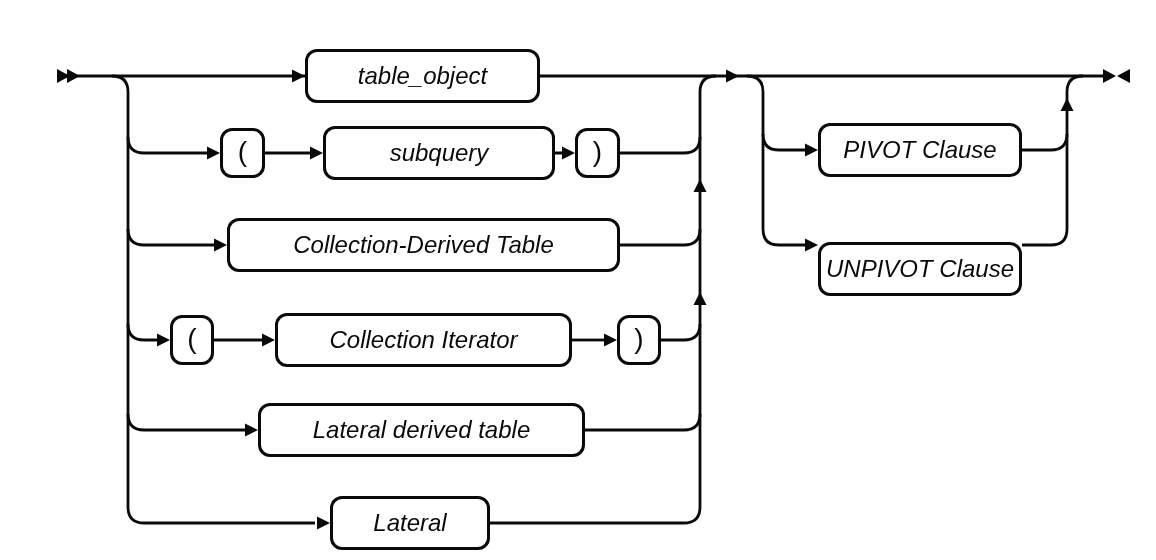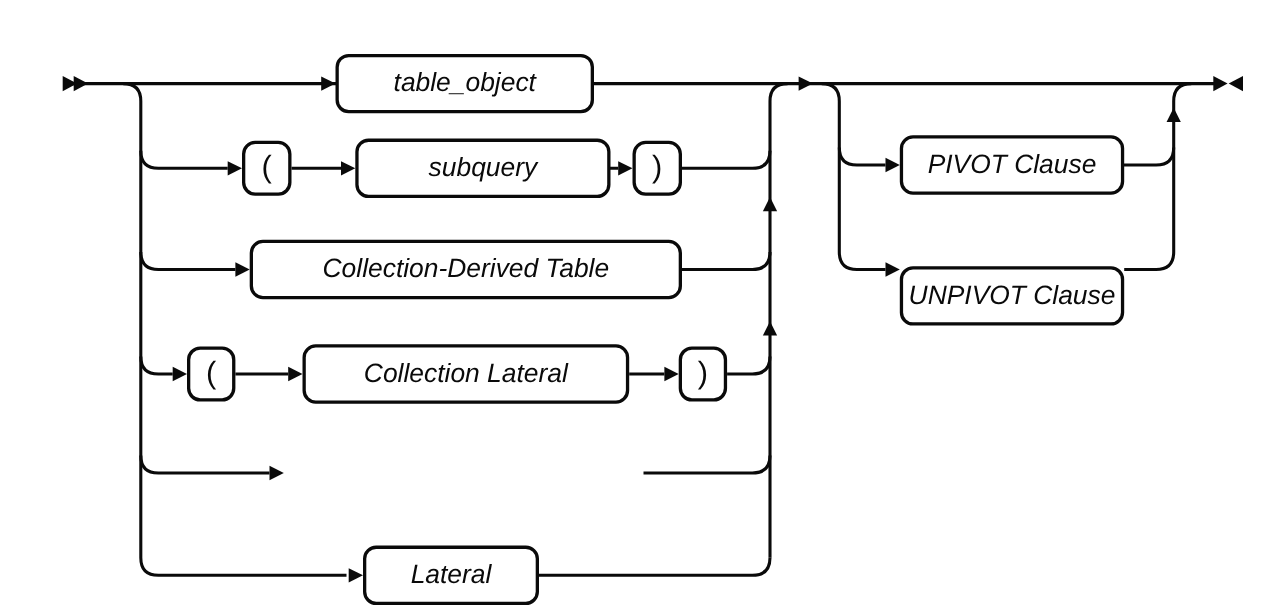--- a/index.html
+++ b/index.html
@@ -122,24 +122,25 @@
   <div class="node terminal" style="left:220px; top:128px; width:45px; height:50px;">(</div>
 
   <div class="node" style="left:323px; top:126px; width:232px; height:54px;">subquery</div>
 
   <div class="node terminal" style="left:575px; top:128px; width:45px; height:50px;">)</div>
 
   <div class="node" style="left:227px; top:218px; width:393px; height:54px;">Collection-Derived Table</div>
 
   <div class="node terminal" style="left:170px; top:315px; width:44px; height:50px;">(</div>
 
-  <div class="node" style="left:275px; top:313px; width:297px; height:54px;">Collection Lateral</div>
+  <div class="node" style="left:275px; top:313px; width:297px; height:54px;">Collection Iterator</div>
 
   <div class="node terminal" style="left:617px; top:315px; width:44px; height:50px;">)</div>
 
+  <div class="node" style="left:258px; top:403px; width:327px; height:54px;">Lateral derived table</div>
 
   <div class="node" style="left:330px; top:496px; width:160px; height:54px;">Lateral</div>
 
   <div class="node" style="left:818px; top:123px; width:204px; height:54px;">PIVOT Clause</div>
 
   <div class="node" style="left:818px; top:218px; width:204px; height:54px;margin-top:24px;">UNPIVOT Clause</div>
 
 </div>
 
 </body></html>

